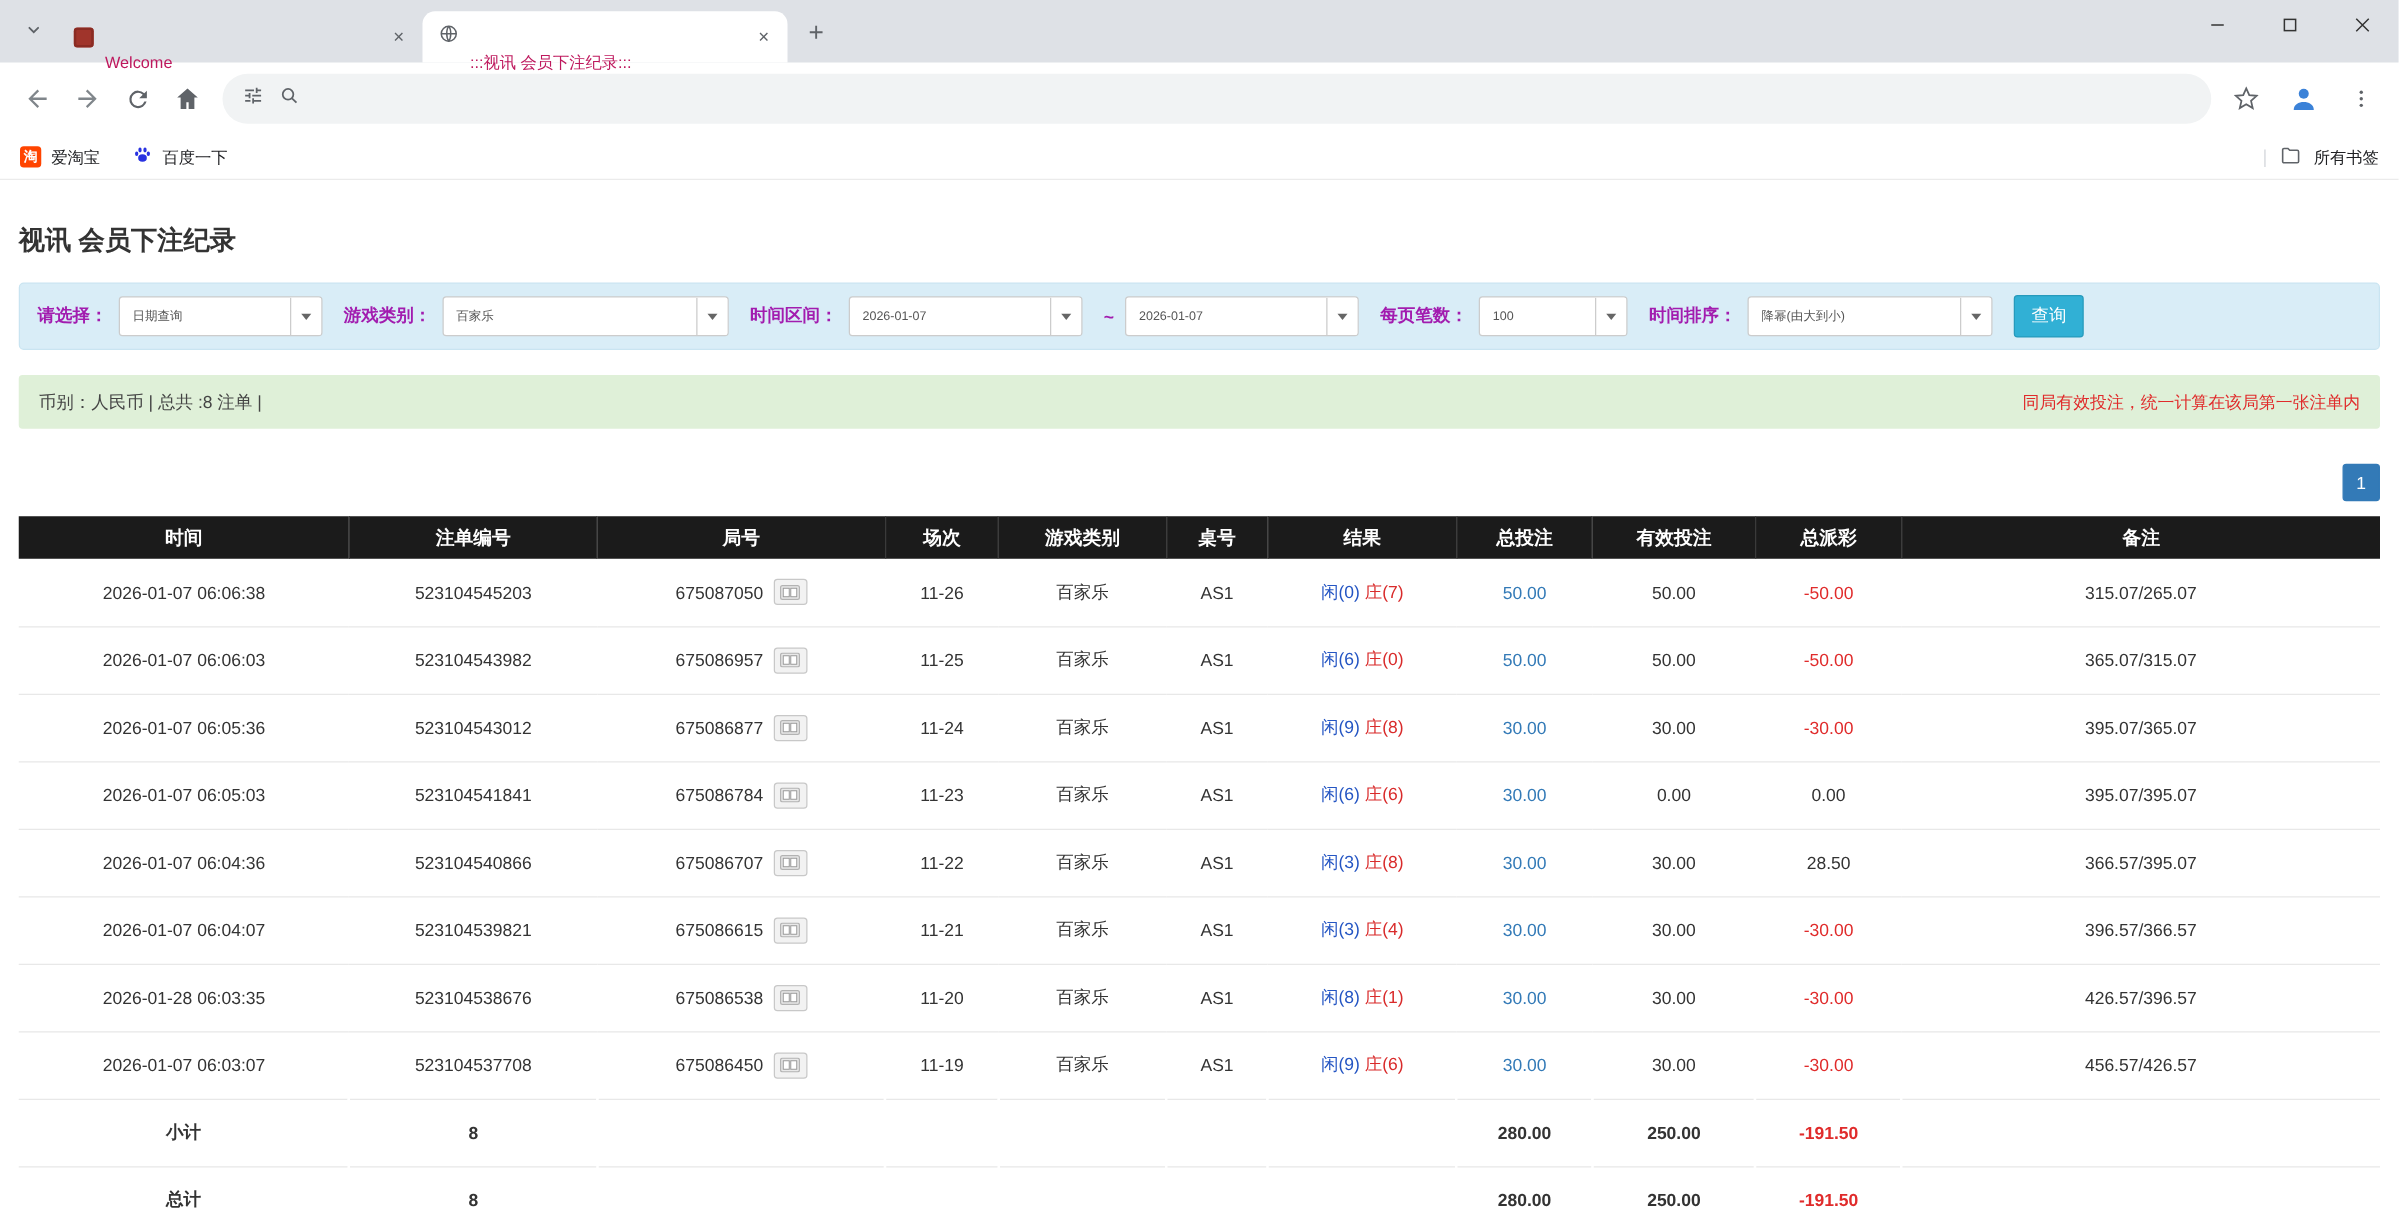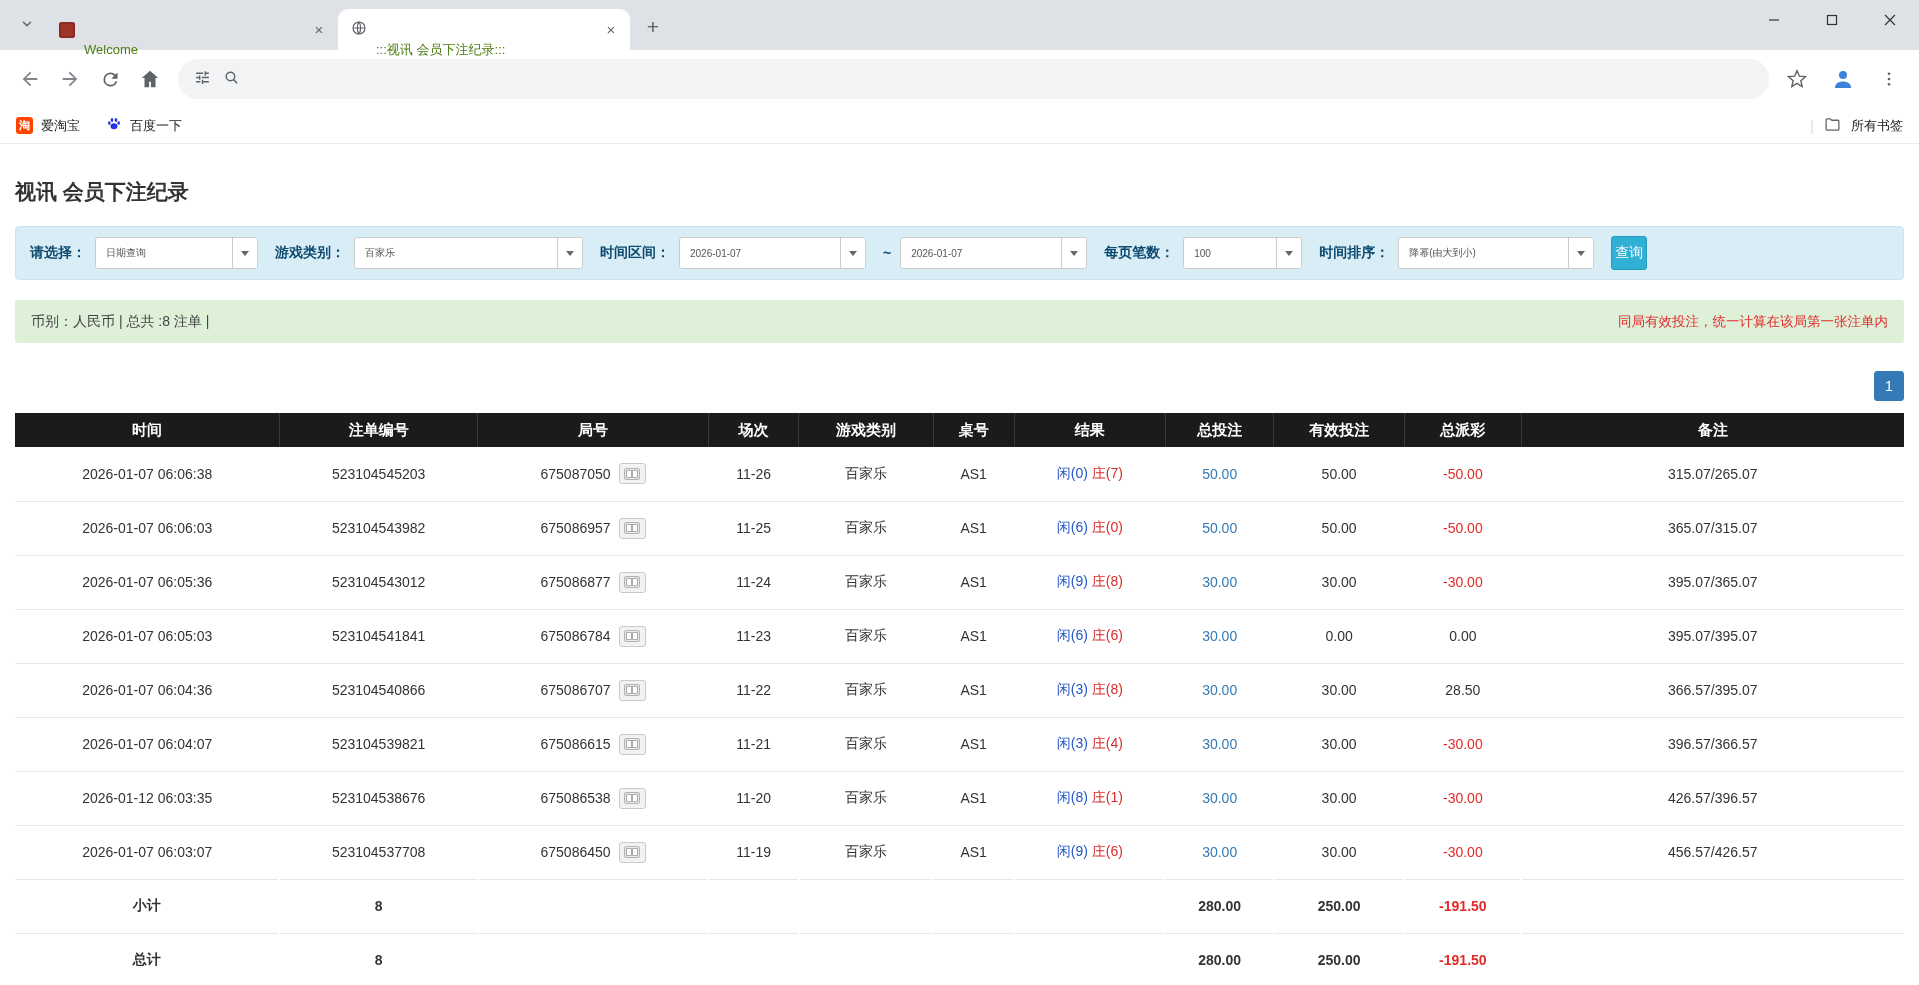--- a/index.html
+++ b/index.html
@@ -8,21 +8,21 @@
 
   
   .tabstrip { height:50px; background:#dee1e6; display:flex; align-items:flex-end;
               padding-left:10px; position:relative; }
   .tab-search { width:30px; height:30px; margin:0 4px 9px 2px; display:flex;
                 align-items:center; justify-content:center; border-radius:50%; }
   .tab { width:292px; height:41px; display:flex; align-items:center; gap:9px;
          padding:0 10px 0 13px; border-radius:10px 10px 0 0; }
   .tab.active { background:#fff; }
   .tab.inactive { background:transparent; }
-  .tab .tab-title { flex:1; font-size:13px; color:#4d7c0f; white-space:nowrap;
+  .tab .tab-title { flex:1; font-size:13px; color:#be185d; white-space:nowrap;
                     overflow:hidden; text-overflow:ellipsis;margin-top:40px; }
   .tab .tab-close { width:18px; height:18px; border-radius:50%; display:flex;
                     align-items:center; justify-content:center; color:#5f6368;
                     font-size:15px; line-height:1; }
   .favicon-welcome { width:16px; height:16px; border-radius:3px; background:#a0342b;
                      flex:none; box-shadow: inset 0 0 0 2px #8a2b23; }
   .newtab { width:30px; height:30px; margin:0 0 8px 8px; display:flex; align-items:center;
             justify-content:center; font-size:21px; color:#5f6368; border-radius:50%; }
   .win-controls { position:absolute; top:0; right:0; height:40px; display:flex; }
   .win-btn { width:58px; height:40px; display:flex; align-items:center; justify-content:center; }
@@ -46,32 +46,32 @@
               font-size:13px; color:#202124; }
   .bm-divider { color:#dadce0; font-size:15px; }
 
   
   .page { padding:0 15px; background:#fff; }
   .page-title { margin-top:34px; font-size:21px; font-weight:600; color:#333; }
 
   .filter-bar { margin-top:20px; background:#d9edf7; border:1px solid #c9e4f1;
                 border-radius:4px; height:54px; display:flex; align-items:center;
                 padding:0 14px; gap:9px; }
-  .flabel { font-size:14px; font-weight:bold; color:#0c4a6e; white-space:nowrap; margin-left:8px; }
+  .flabel { font-size:14px; font-weight:bold; color:#a21caf; white-space:nowrap; margin-left:8px; }
   .flabel:first-child { margin-left:0; }
   .sel { background:#fff; border:1px solid #ccc; border-radius:3px; height:32px;
          display:flex; align-items:center; overflow:hidden; }
   .sel-value { flex:1; padding:0 10px; font-size:10px; color:#555; white-space:nowrap; }
   .sel-caret { width:25px; align-self:stretch; border-left:1px solid #ccc; display:flex;
                align-items:center; justify-content:center; background:#fff; }
   .caret-tri { width:0; height:0; border-left:4px solid transparent;
                border-right:4px solid transparent; border-top:5px solid #666; }
   .w-query{width:163px} .w-game{width:229px} .w-date{width:187px}
   .w-size{width:119px} .w-sort{width:196px}
-  .btn-search { height:34px; padding:0 3px; margin-left:8px; background:#31b0d5;
+  .btn-search { height:34px; padding:0 13px; margin-left:8px; background:#31b0d5;
                 border:1px solid #269abc; border-radius:3px; color:#fff; font-size:14px;
                 cursor:pointer; font-family:inherit; }
 
   .info-bar { margin-top:20px; background:#dff0d8; border-radius:3px; height:43px;
               display:flex; align-items:center; justify-content:space-between;
               padding:6px 16px; }
   .info-left { font-size:14px; color:#444; }
   .info-right { font-size:13.5px; color:#e02b2b; }
 
   .pagination-row { display:flex; justify-content:flex-end; margin-top:28px; }
@@ -457,21 +457,21 @@
             <td>11-21</td>
             <td>百家乐</td>
             <td>AS1</td>
             <td><span class="player">闲(3)</span> <span class="banker">庄(4)</span></td>
             <td><span class="blue-val">30.00</span></td>
             <td>30.00</td>
             <td><span class="neg">-30.00</span></td>
             <td>396.57/366.57</td>
           </tr>
           <tr>
-            <td>2026-01-12 06:03:35</td>
+            <td>2026-01-28 06:03:35</td>
             <td>523104538676</td>
             <td><span class="round-wrap">
                 <span>675086538</span>
                 <span class="round-btn">
                   <svg width="16" height="12" viewBox="0 0 16 12">
                     <rect x="0.5" y="0.5" width="15" height="11" rx="1.5" fill="#e9e9e9" stroke="#b3b3b3"></rect>
                     <rect x="2.6" y="2.6" width="4.8" height="6.8" fill="#fff" stroke="#999" stroke-width="0.8"></rect>
                     <rect x="8.6" y="2.6" width="4.8" height="6.8" fill="#fff" stroke="#999" stroke-width="0.8"></rect>
                   </svg>
                 </span>

